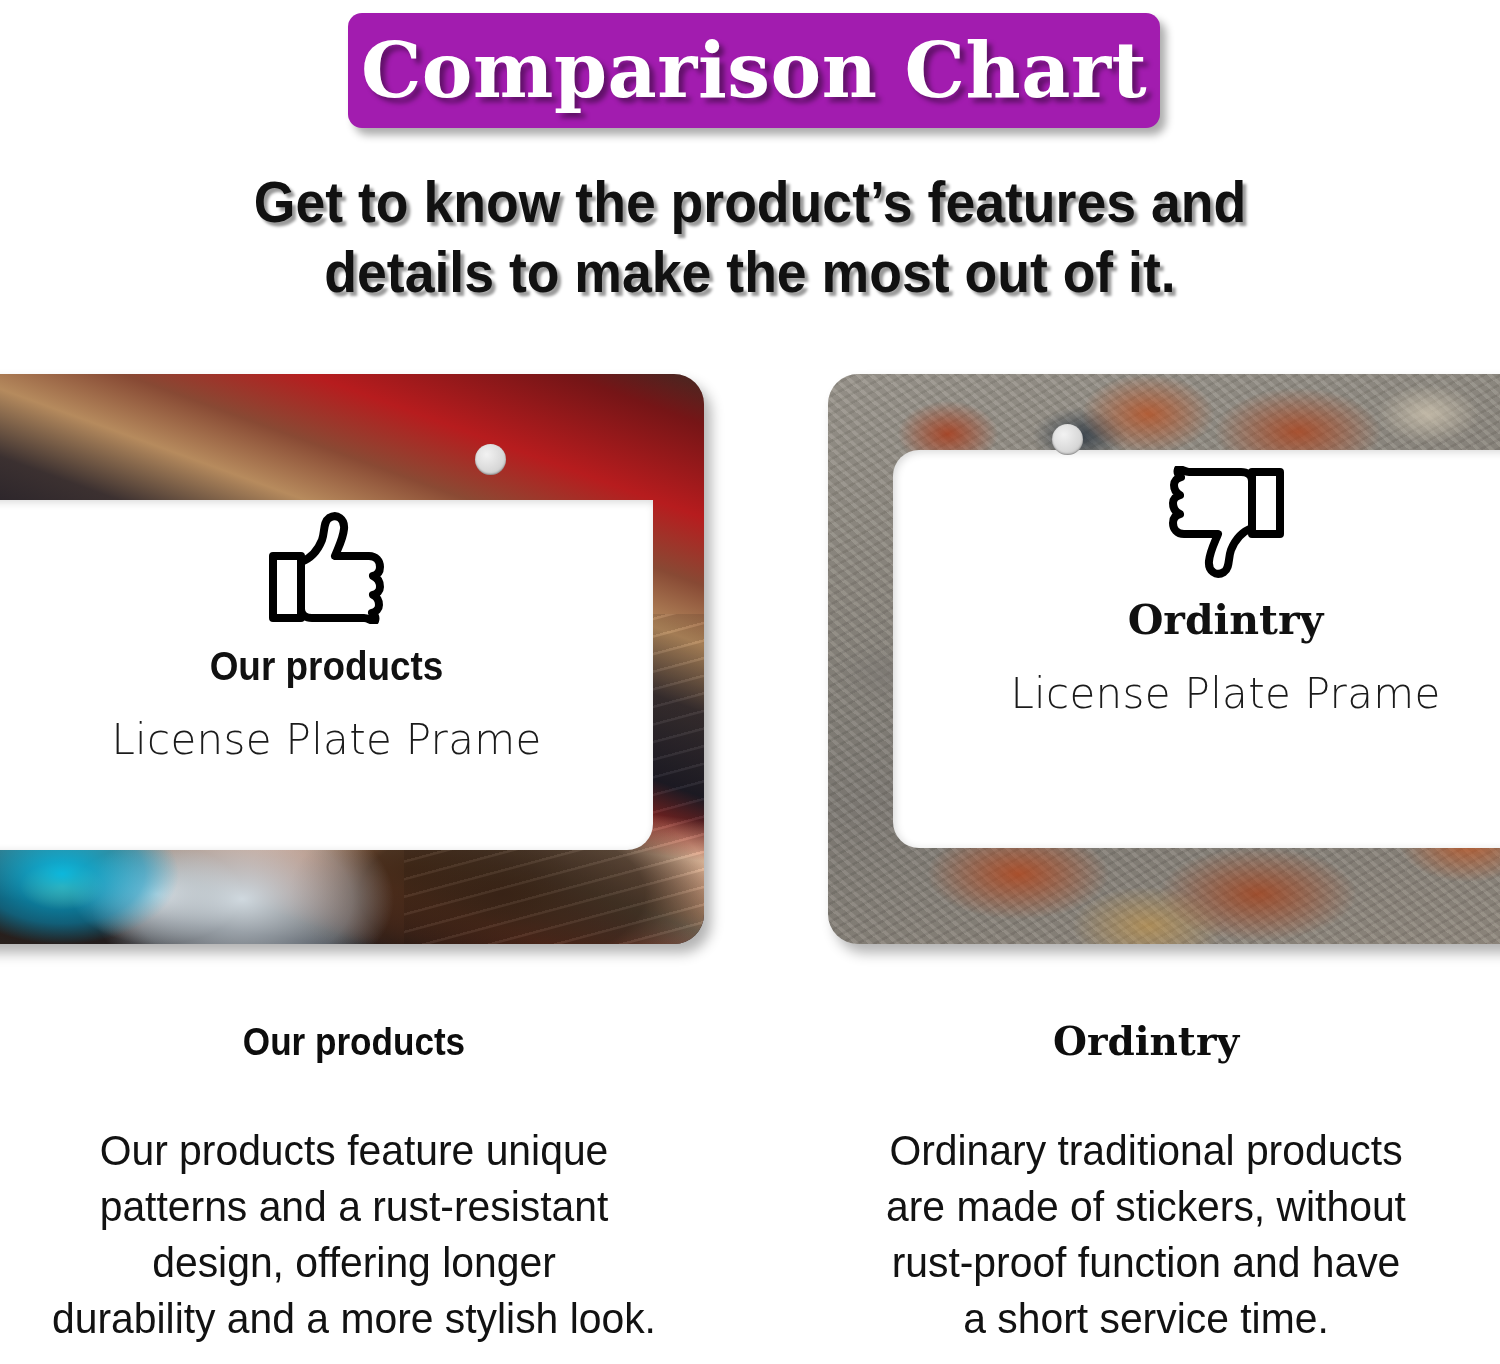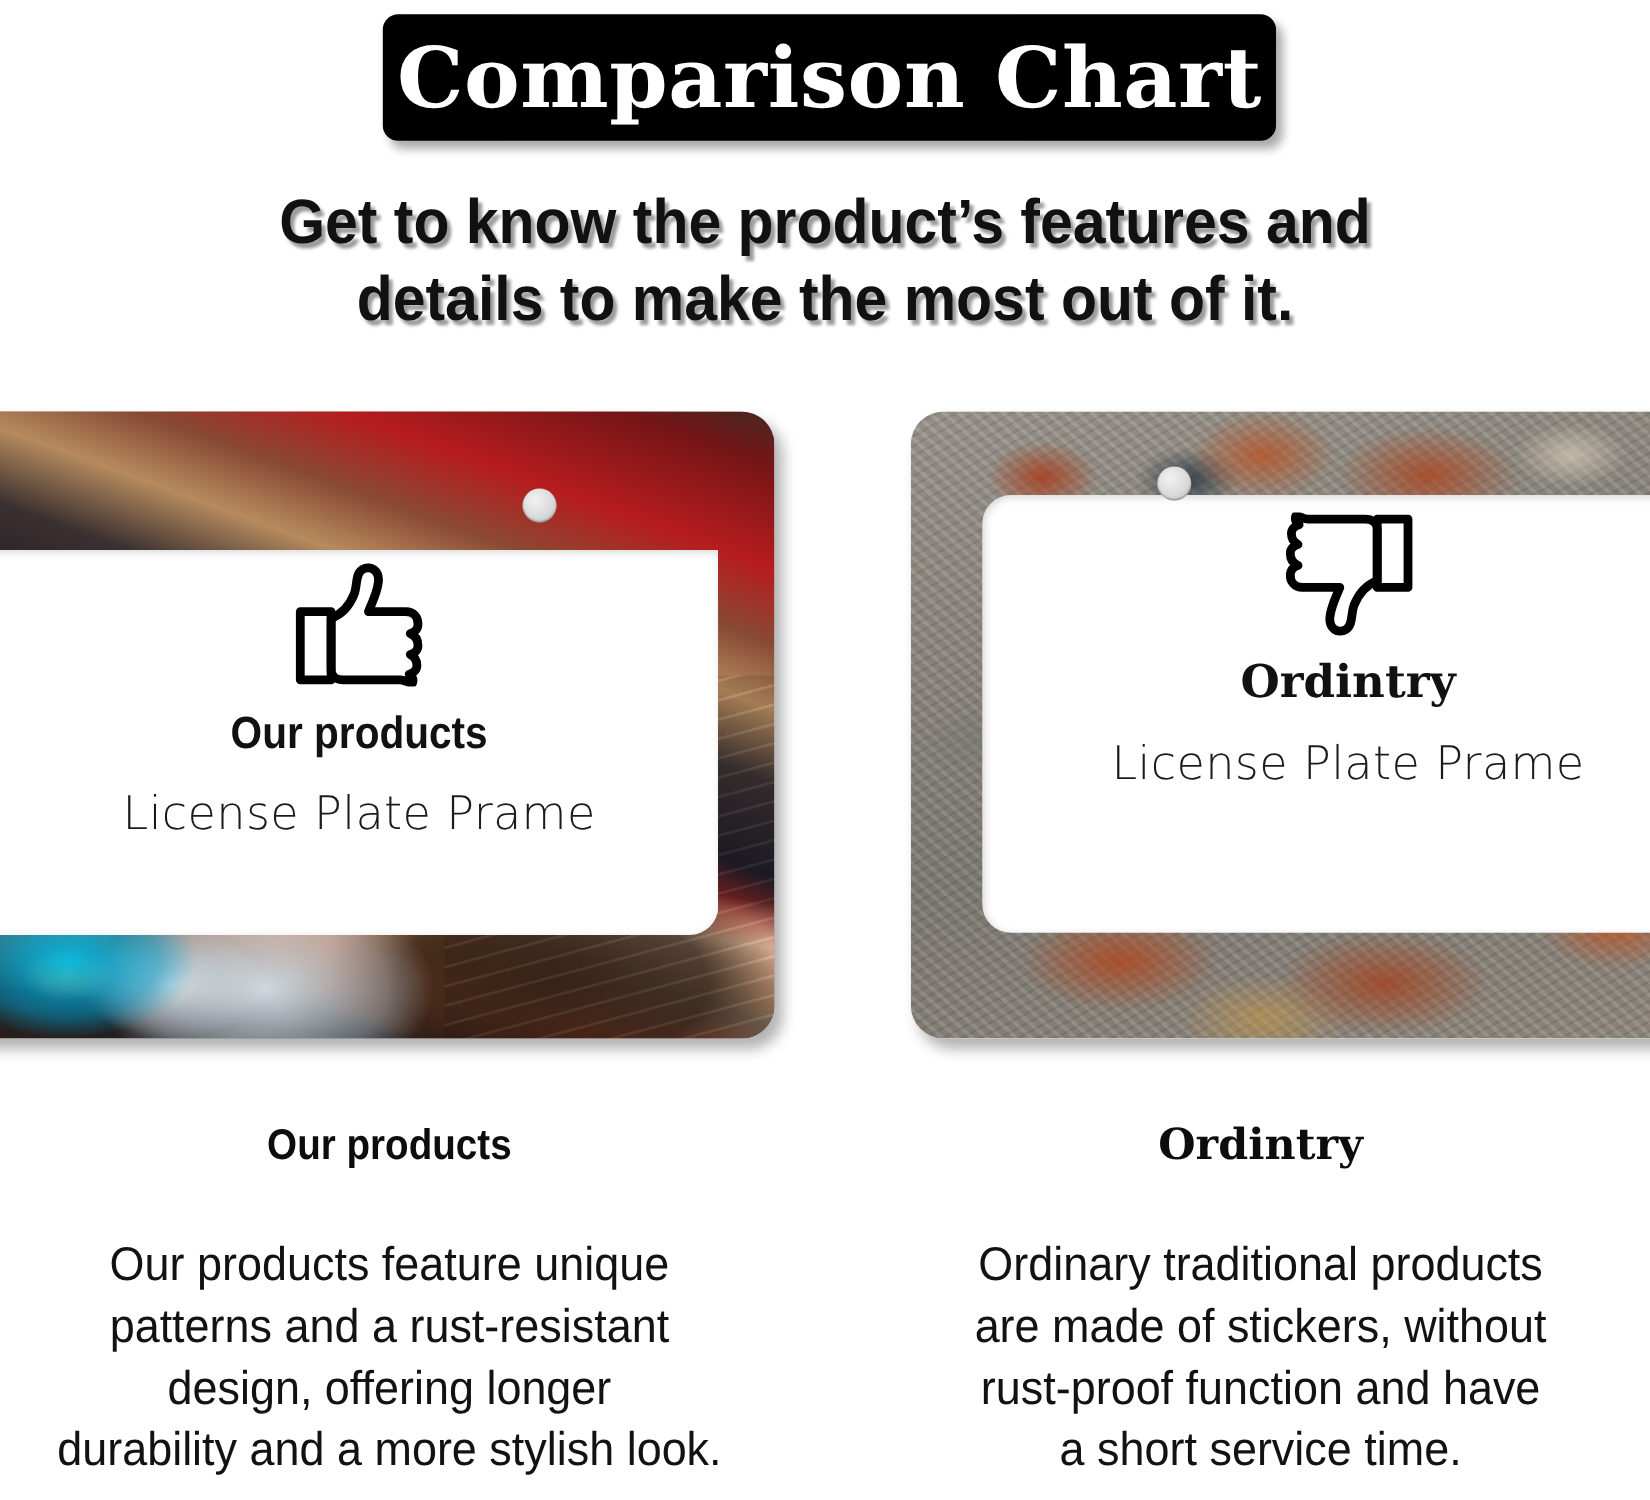--- a/index.html
+++ b/index.html
@@ -10,21 +10,21 @@
     font-family:"Liberation Sans", sans-serif;
     overflow:hidden;
   }
 
   .page { position:relative; width:1500px; height:1364px; background:#fff; }
 
   
   .title-banner {
     position:absolute; left:348px; top:13px;
     width:812px; height:115px;
-    background:#000000;
+    background:#a21caf;
     border-radius:14px;
     display:flex; align-items:center; justify-content:center;
     box-shadow:6px 7px 9px rgba(0,0,0,0.33);
   }
   .title-text {
     font-family:"DejaVu Serif", serif;
     font-weight:700;
     font-size:76px;
     letter-spacing:0.5px;
     color:#ffffff;

